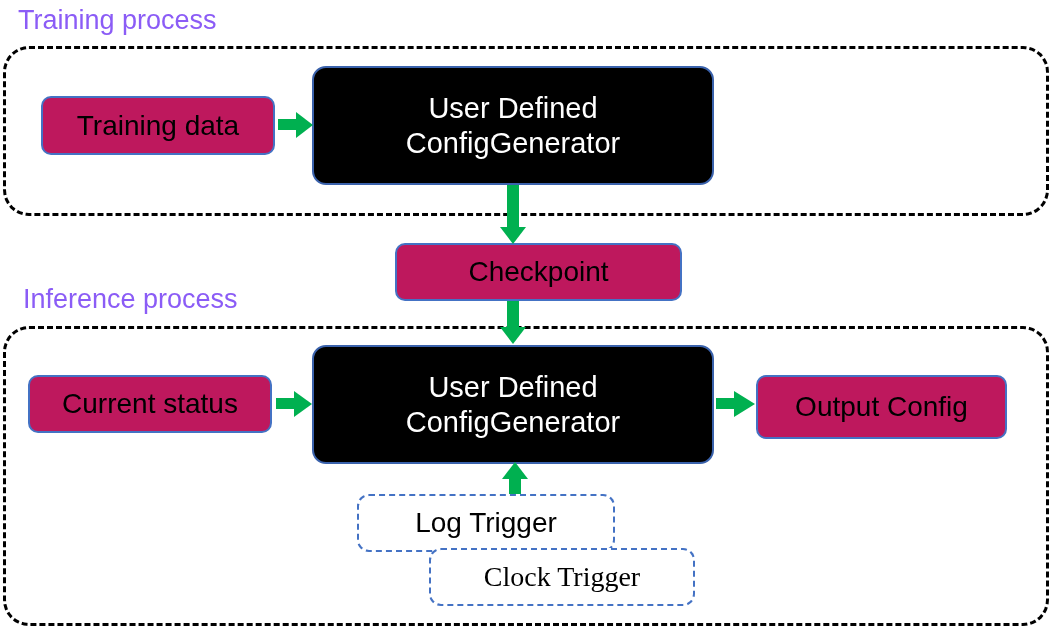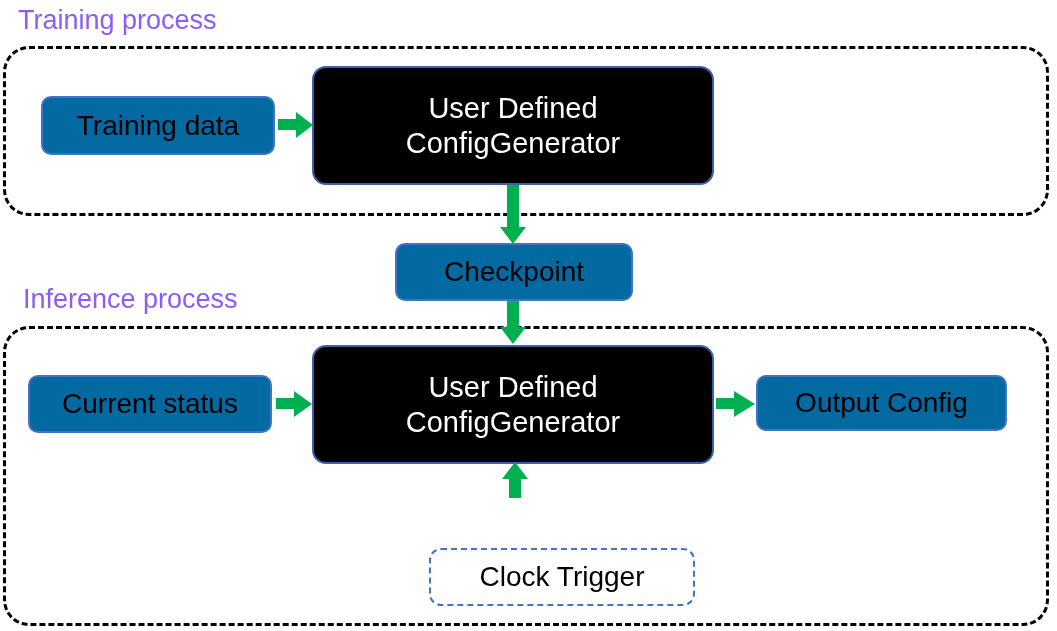--- a/index.html
+++ b/index.html
@@ -35,21 +35,21 @@
     border: 3px dashed #000000;
     border-radius: 26px;
     box-sizing: border-box;
     background: transparent;
   }
 
   
   .node-box {
     position: absolute;
     box-sizing: border-box;
-    background: #0369a1;
+    background: #be185d;
     border: 2px solid #4472C4;
     border-radius: 10px;
     display: flex;
     align-items: center;
     justify-content: center;
     color: #000000;
     font-size: 28px;
     line-height: 1.12;
     text-align: center;
     white-space: nowrap;
@@ -116,41 +116,44 @@
     <span>Training data</span>
   </div>
 
   <div class="node-filled" style="left:312px; top:66px; width:402px; height:119px;">
     <span>
       <span class="two-line">User Defined</span>
       <span class="two-line">ConfigGenerator</span>
     </span>
   </div>
 
-  <div class="node-box" style="left:395px; top:243px; width:238px; height:58px;">
+  <div class="node-box" style="left:395px; top:243px; width:287px; height:58px;">
     <span>Checkpoint</span>
   </div>
 
   <div class="node-box" style="left:28px; top:375px; width:244px; height:58px;">
     <span>Current status</span>
   </div>
 
   <div class="node-filled" style="left:312px; top:345px; width:402px; height:119px;">
     <span>
       <span class="two-line">User Defined</span>
       <span class="two-line">ConfigGenerator</span>
     </span>
   </div>
 
-  <div class="node-box" style="left:756px; top:375px; width:251px; height:56px;">
+  <div class="node-box" style="left:756px; top:375px; width:251px; height:64px;">
     <span>Output Config</span>
   </div>
 
+  <div class="trigger-box" style="left:357px; top:494px; width:258px; height:58px; z-index:3;">
+    <span>Log Trigger</span>
+  </div>
 
-  <div class="trigger-box" style="left:429px; top:548px; width:266px; height:58px; z-index:4;">
+  <div class="trigger-box" style="left:429px; top:548px; width:266px; height:58px; z-index:4;font-family:Liberation Serif, serif;">
     <span>Clock Trigger</span>
   </div>
 
   <svg id="arrow-layer" viewBox="0 0 1057 631">
 
     <g>
       <rect x="278" y="119" width="22" height="11" fill="#00B050"></rect>
       <polygon points="296,112 313,125 296,138" fill="#00B050"></polygon>
     </g>
 

